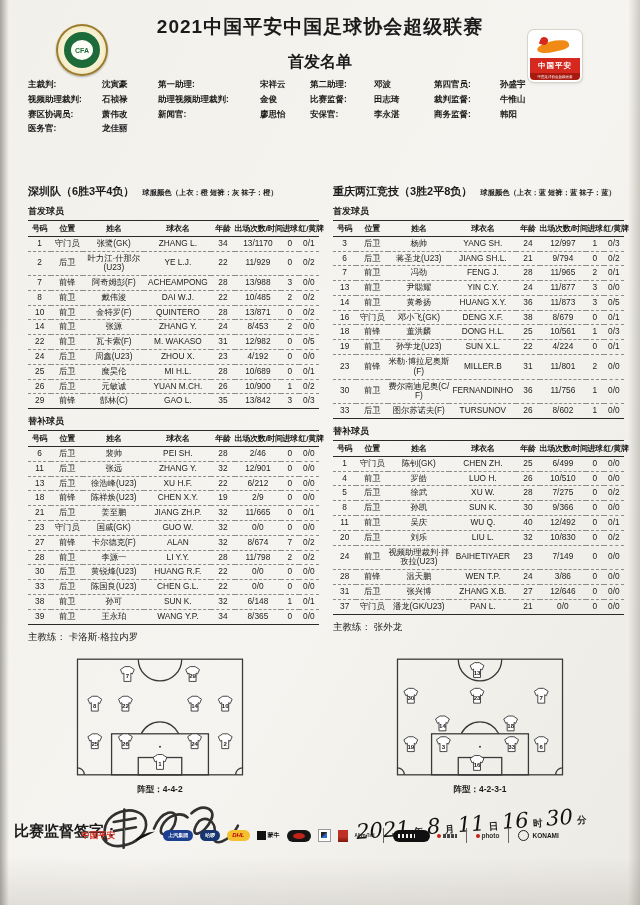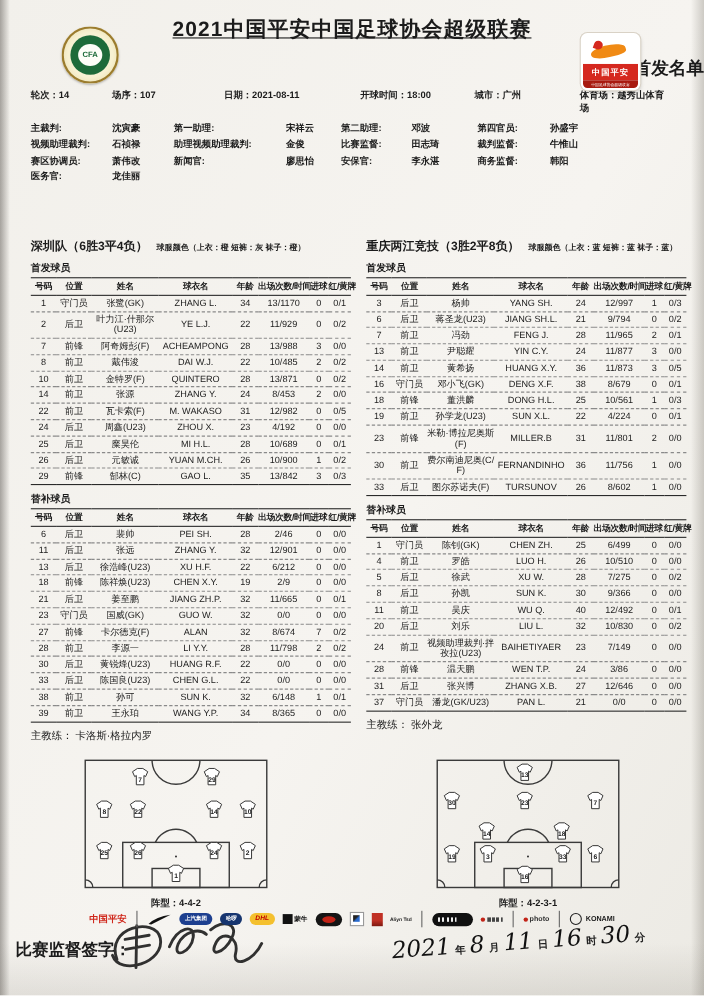--- a/index.html
+++ b/index.html
@@ -9,22 +9,22 @@
     font-family:"Liberation Sans","DejaVu Sans",sans-serif;color:#1b1b1b;
   }
   .edge-l{position:absolute;left:0;top:0;width:9px;height:100%;
     background:linear-gradient(90deg,rgba(50,45,40,.40),rgba(50,45,40,0));pointer-events:none;}
   .edge-r{position:absolute;right:0;top:0;width:12px;height:100%;
     background:linear-gradient(270deg,rgba(110,105,95,.30),rgba(110,105,95,0));pointer-events:none;}
   .edge-b{position:absolute;left:0;bottom:0;width:100%;height:48px;
     background:linear-gradient(0deg,rgba(130,125,115,.18),rgba(130,125,115,0));pointer-events:none;}
 
   .hdr{position:relative;padding-top:14px;text-align:center;}
-  .title{font-size:19px;font-weight:bold;letter-spacing:1px;text-decoration:underline;}
-  .subtitle{font-size:16px;font-weight:bold;margin-top:12px;text-align:right;}
+  .title{font-size:19px;font-weight:bold;letter-spacing:1px;}
+  .subtitle{font-size:16px;font-weight:bold;margin-top:12px;}
 
   .cfa{position:absolute;left:56px;top:24px;width:52px;height:52px;border-radius:50%;
     background:radial-gradient(circle,#f7f1d2 55%,#efe6bd 70%,#caa94e 100%);
     box-shadow:0 0 0 2px #9b7c2e inset,0 1px 2px rgba(0,0,0,.3);
     display:flex;align-items:center;justify-content:center;}
   .cfa-in{width:36px;height:36px;border-radius:50%;background:#1e6b3a;
     display:flex;align-items:center;justify-content:center;}
   .cfa-ball{width:22px;height:20px;border-radius:50%;background:#fdfdf8;
     display:flex;align-items:center;justify-content:center;
     font-size:7px;font-weight:bold;color:#1e6b3a;}
@@ -132,28 +132,20 @@
     </div>
     <div class="title">2021中国平安中国足球协会超级联赛</div>
     <div class="subtitle">首发名单</div>
     <div class="csl">
       <div class="csl-top"></div>
       <div class="csl-mid">中国平安</div>
       <div class="csl-sub">中国足球协会超级联赛</div>
     </div>
   </div>
 
-  <div class="info-row" id="info-row">
-      <span>轮次：14</span>
-      <span>场序：107</span>
-      <span>日期：2021-08-11</span>
-      <span>开球时间：18:00</span>
-      <span>城市：广州</span>
-      <span>体育场：越秀山体育场</span>
-    </div>
   <div class="officials" id="officials">
       <div>主裁判:</div>
       <div>沈寅豪</div>
       <div>第一助理:</div>
       <div>宋祥云</div>
       <div>第二助理:</div>
       <div>邓波</div>
       <div>第四官员:</div>
       <div>孙盛宇</div>
       <div>视频助理裁判:</div>

